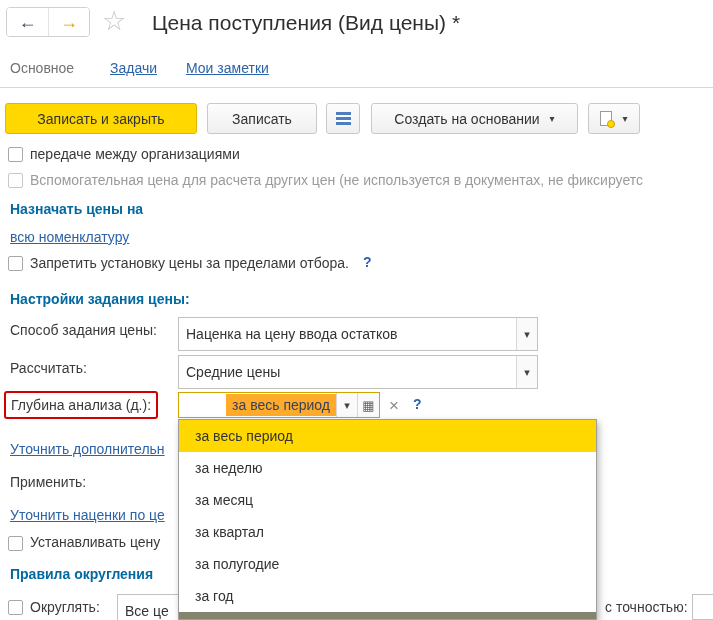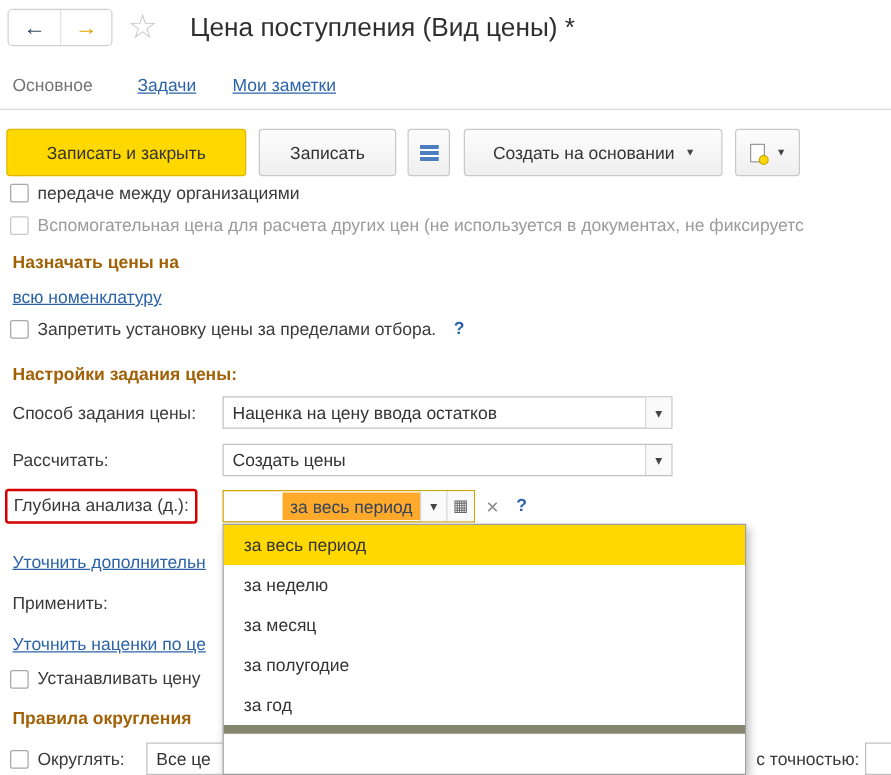--- a/index.html
+++ b/index.html
@@ -2,50 +2,50 @@
 <html><head>
 <meta charset="utf-8">
 <style>
   * { box-sizing: border-box; margin: 0; padding: 0; }
   body { font-family: "Liberation Sans", "DejaVu Sans", sans-serif; background: #fff; }
   .screen { position: relative; width: 713px; height: 620px; background: #fff; overflow: hidden; }
   .abs { position: absolute; }
   .txt { font-size: 14px; color: #3a3a3a; white-space: nowrap; line-height: 1.2; }
   .dim-txt { color: #9b9b9b; }
   .link { font-size: 14px; color: #2c63a8; text-decoration: underline; white-space: nowrap; cursor: pointer; line-height: 1.2; }
-  .heading { font-size: 14px; font-weight: bold; color: #a16207; white-space: nowrap; line-height: 1.2; }
+  .heading { font-size: 14px; font-weight: bold; color: #0369a1; white-space: nowrap; line-height: 1.2; }
   .help { font-size: 14px; font-weight: bold; color: #2c63a8; cursor: pointer; line-height: 1.2; }
 
   .nav-group { left: 6px; top: 7px; display: flex; border: 1px solid #d0d0d0; border-radius: 4px; background: #fff; overflow: hidden; }
   .nav-btn { width: 41px; height: 28px; display: flex; align-items: center; justify-content: center; font-size: 18px; font-weight: bold; cursor: pointer; background: #fff; }
   .nav-btn + .nav-btn { border-left: 1px solid #e4e4e4; }
   .back-c { color: #33465e; }
   .fwd-c { color: #e5a000; }
   .star { left: 102px; top: 5px; font-size: 27px; color: #c7c7c7; line-height: 32px; cursor: pointer; }
   .page-title { left: 152px; top: 11px; font-size: 21px; color: #2f2f2f; white-space: nowrap; text-align: center; }
 
   .tab-line { left: 0; top: 52px; width: 713px; height: 36px; border-bottom: 1px solid #d8d8d8; }
   .tab { top: 60px; font-size: 14px; white-space: nowrap; cursor: pointer; }
   .tab-active { color: #737373; }
 
-  .btn { top: 103px; height: 38px; border: 1px solid #c9c9c9; border-radius: 3px;
+  .btn { top: 103px; height: 31px; border: 1px solid #c9c9c9; border-radius: 3px;
          background: linear-gradient(#fdfdfd, #efefef); display: flex; align-items: center;
          justify-content: center; font-size: 14px; color: #333; cursor: pointer; white-space: nowrap; }
   .btn-primary { background: #ffd800; border-color: #dfb700; }
   .btn-arrow { font-size: 10px; color: #444; margin-left: 10px; }
 
   .icon-stripes { width: 15px; height: 13px;
     background: repeating-linear-gradient(#4d7fc0 0 3px, #ffffff 3px 5px); }
   .icon-doc { position: relative; width: 12px; height: 15px; border: 1px solid #9a9a9a; background: #fff; display: inline-block; }
   .doc-badge { position: absolute; right: -4px; bottom: -3px; width: 8px; height: 8px; border-radius: 50%; background: #ffd800; border: 1px solid #c9a300; }
 
   .checkbox { width: 15px; height: 15px; border: 1px solid #a8a8a8; border-radius: 2px; background: #fff; cursor: pointer; }
   .checkbox.dim { border-color: #c8c8c8; }
 
-  .combo { height: 26px; border: 1px solid #c2c2c2; background: #fff; display: flex; align-items: stretch; cursor: pointer; }
+  .combo { height: 34px; border: 1px solid #c2c2c2; background: #fff; display: flex; align-items: stretch; cursor: pointer; }
   .combo-text { flex: 1; display: flex; align-items: center; padding-left: 7px; font-size: 14px; color: #333; overflow: hidden; white-space: nowrap; }
   .combo-arrow { width: 21px; display: flex; align-items: center; justify-content: center; border-left: 1px solid #d8d8d8; font-size: 11px; color: #444; background: #fafafa; }
 
   .red-box { border: 2px solid #d40000; border-radius: 3px; padding: 3px 5px; background: #fff; }
 
   .depth { height: 26px; border: 1px solid #d2a400; background: #fff; display: flex; align-items: stretch; cursor: text; }
   .depth-textarea { width: 157px; display: flex; align-items: center; justify-content: flex-end; overflow: hidden; }
   .selection { background: #ffaa2b; color: #33435c; font-size: 14px; padding: 3px 6px; white-space: nowrap; }
   .cal-btn { width: 22px; display: flex; align-items: center; justify-content: center; border-left: 1px solid #d8d8d8; font-size: 13px; color: #666; cursor: pointer; background: #fafafa; }
   .clear-x { font-size: 17px; color: #8a8a8a; cursor: pointer; line-height: 1; }
@@ -111,21 +111,21 @@
   <div class="abs heading" style="left:10px;top:291px;">Настройки задания цены:</div>
 
   <div class="abs txt" style="left:10px;top:322px;">Способ задания цены:</div>
   <div class="abs combo" style="left:178px;top:317px;width:360px;">
     <span class="combo-text">Наценка на цену ввода остатков</span>
     <span class="combo-arrow">▾</span>
   </div>
 
   <div class="abs txt" style="left:10px;top:360px;">Рассчитать:</div>
   <div class="abs combo" style="left:178px;top:355px;width:360px;">
-    <span class="combo-text">Создать цены</span>
+    <span class="combo-text">Средние цены</span>
     <span class="combo-arrow">▾</span>
   </div>
 
   <div class="abs red-box" style="left:4px;top:391px;">
     <span class="txt">Глубина анализа (д.):</span>
   </div>
   <div class="abs depth" style="left:178px;top:392px;width:202px;">
     <span class="depth-textarea">
       <span class="selection">за весь период</span>
     </span>
@@ -149,18 +149,19 @@
   <div class="abs combo" style="left:117px;top:594px;width:130px;">
     <span class="combo-text">Все це</span>
   </div>
   <div class="abs txt" style="left:605px;top:599px;">с точностью:</div>
   <div class="abs frag-field" style="left:692px;top:594px;width:30px;height:26px;"></div>
 
   <div class="abs dropdown">
     <div class="dd-item sel">за весь период</div>
     <div class="dd-item">за неделю</div>
     <div class="dd-item">за месяц</div>
+    <div class="dd-item">за квартал</div>
     <div class="dd-item">за полугодие</div>
     <div class="dd-item">за год</div>
     <div class="dd-bottom"></div>
   </div>
 
 </div>
 
 </body></html>

